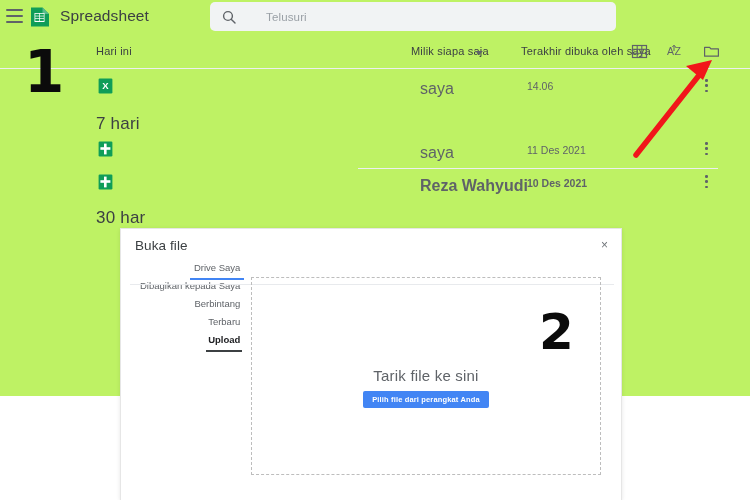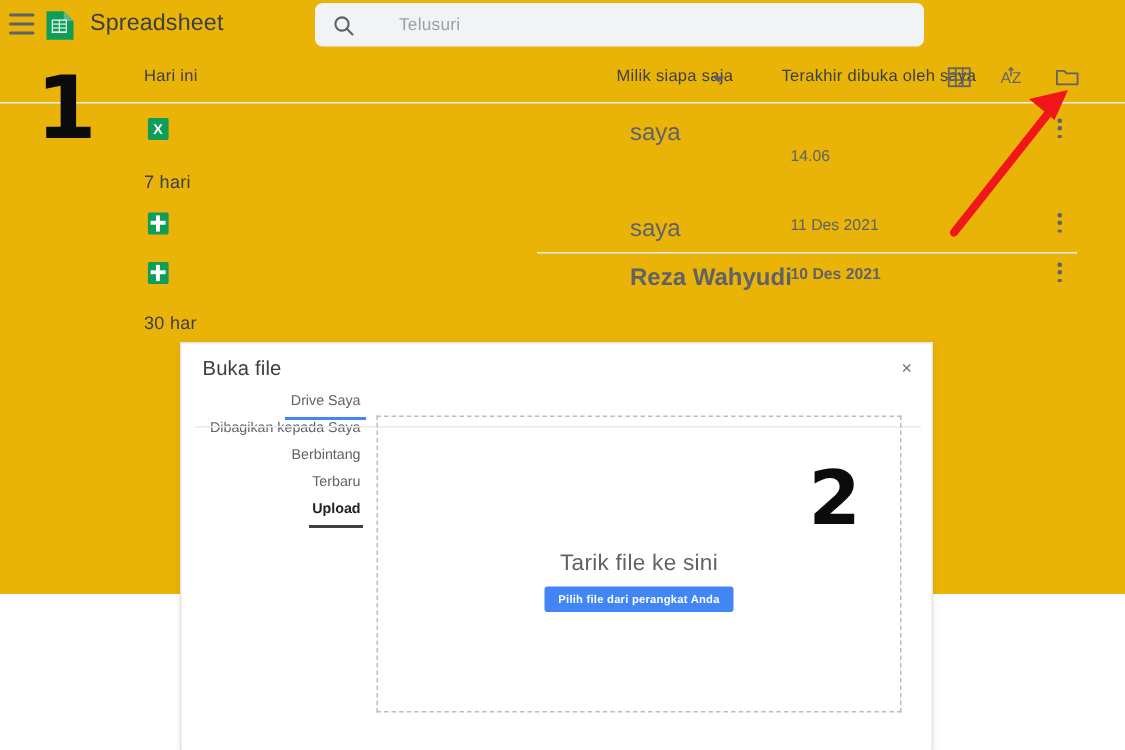--- a/index.html
+++ b/index.html
@@ -2,21 +2,21 @@
 <html><head>
 <meta charset="utf-8">
 <style>
   * { box-sizing: border-box; margin: 0; padding: 0; }
   html, body {
     width: 750px; height: 500px;
     background: #ffffff;
     font-family: "Liberation Sans", sans-serif;
     overflow: hidden;
   }
-  .page { position: relative; width: 750px; height: 396px; background: #eab308; }
+  .page { position: relative; width: 750px; height: 396px; background: #bef264; }
 
   
   .topbar {
     position: absolute; left: 0; top: 0; width: 750px; height: 34px;
     display: flex; align-items: center;
   }
   .hamburger {
     position: absolute; left: 6px; top: 9px; width: 17px; height: 14px;
     display: flex; flex-direction: column; justify-content: space-between;
     cursor: pointer;
@@ -69,21 +69,21 @@
   .filelist { position: absolute; left: 0; top: 69px; width: 750px; }
   .frow { position: relative; height: 29px; }
   .f-icon { position: absolute; left: 98px; top: 5px; width: 15px; height: 16px; }
   .f-owner { position: absolute; left: 420px; top: 7px; font-size: 16px; color: #5f6368; }
   .f-date  { position: absolute; left: 527px; top: 7px; font-size: 10.5px; color: #5f6368; }
   .f-more  { position: absolute; left: 705px; top: 5px; width: 4px; height: 16px; cursor: pointer; }
   .f-more i { display: block; width: 2.6px; height: 2.6px; border-radius: 50%; background: #5f6368; margin: 0 0 2.7px 0; }
   .f-more i:last-child { margin-bottom: 0; }
 
   .group-label {
-    position: absolute; left: 96px; font-size: 12px; color: #3c4043; font-weight: 500; letter-spacing: .2px;
+    position: absolute; left: 96px; font-size: 17px; color: #3c4043; font-weight: 500; letter-spacing: .2px;
   }
 
   .row-divider { position: absolute; height: 1px; background: #eceff1; }
 
   
   .stepnum {
     position: absolute; font-family: "DejaVu Sans", sans-serif;
     font-weight: 700; color: #0b0b0b; line-height: 1;
   }
   .step-1 { left: 24px; top: 43px; font-size: 58px; }
@@ -215,21 +215,21 @@
   <div class="filelist">
 
     <div class="frow" style="height:40px;">
       <span class="f-icon" style="top:9px;">
         <svg width="15" height="16" viewBox="0 0 15 16">
           <rect x="0.6" y="0.6" width="13.8" height="14.8" rx="1.2" fill="#0f9d58"></rect>
           <text x="7.3" y="11.4" text-anchor="middle" font-family="Liberation Sans, sans-serif" font-size="9.5" font-weight="700" fill="#ffffff">X</text>
         </svg>
       </span>
       <span class="f-owner" style="top:11px;">saya</span>
-      <span class="f-date" style="top:29px;text-align:center;">14.06</span>
+      <span class="f-date" style="top:11px;text-align:center;">14.06</span>
       <span class="f-more" style="top:10px;">
           <i></i>
           <i></i>
           <i></i>
         </span>
     </div>
 
     <div style="position:relative;height:27px;">
       <div class="group-label" style="top:5px;">7 hari</div>
     </div>

